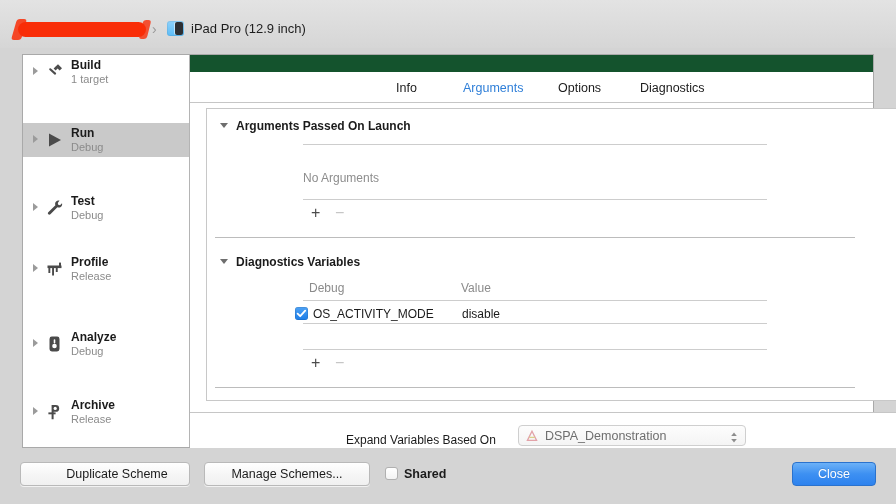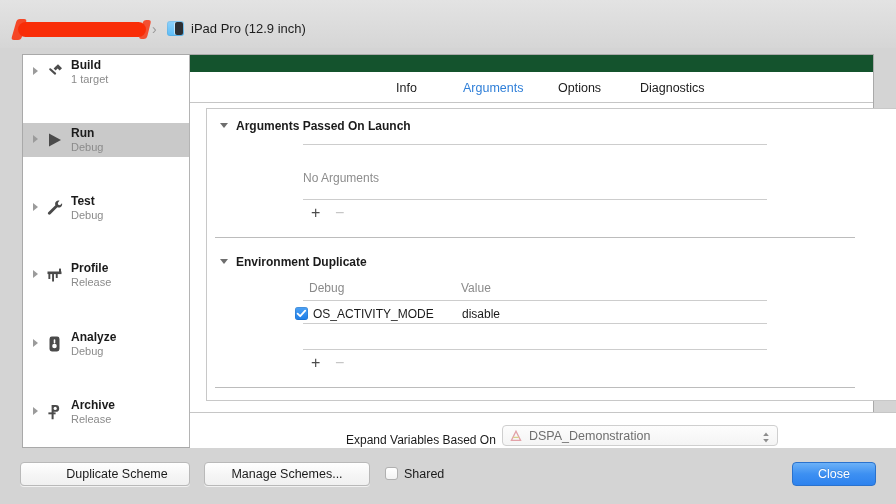--- a/index.html
+++ b/index.html
@@ -238,22 +238,22 @@
     box-sizing: border-box;
   }
   #expand-label {
     position: absolute;
     left: 156px; top: 19px;
     font-size: 12px; color: #1b1b1b;
     line-height: 16px;
   }
   #expand-popup {
     position: absolute;
-    left: 312px; top: 12px;
-    width: 276px; height: 21px;
+    left: 328px; top: 12px;
+    width: 228px; height: 21px;
     background: linear-gradient(to bottom, #fdfdfd 0%, #f4f4f4 100%);
     border: 1px solid #cfcfcf;
     border-radius: 4px;
     box-sizing: border-box;
   }
   #expand-popup .proj-icon {
     position: absolute;
     left: 6px; top: 3px;
     width: 14px; height: 14px;
   }
@@ -296,20 +296,21 @@
     background: linear-gradient(to bottom, #ffffff 0%, #f3f3f3 100%);
     border: 1px solid #b0b0b0;
     border-radius: 3px;
     box-sizing: border-box;
   }
   #shared-label {
     position: absolute;
     left: 404px; top: 466px;
     font-size: 12.5px; color: #1b1b1b;
     line-height: 16px;
+    font-weight: bold;
   }
   #btn-close {
     position: absolute;
     left: 792px; top: 462px; width: 84px; height: 24px;
     background: linear-gradient(to bottom, #6cb1f7 0%, #3d90f2 50%, #2d82ee 100%);
     border: 1px solid #2a72cd;
     border-radius: 4px;
     box-sizing: border-box;
     color: #ffffff;
     font-size: 12.5px;
@@ -361,21 +362,21 @@
       <span class="tri"></span>
       <span class="ico">
         <svg width="19" height="20" viewBox="0 0 19 20">
           <path d="M14.5 2.6c-2.2-.7-4.4.9-4.4 3.1 0 .6.1 1 .3 1.5L3.3 14.2c-.6.6-.6 1.5 0 2.1.6.6 1.5.6 2.1 0l7-7c.5.2.9.3 1.5.3 2.2 0 3.8-2.2 3.1-4.4l-2 2-1.8-.4-.4-1.8z" fill="#4a4a4a"></path>
         </svg>
       </span>
       <span class="title">Test</span>
       <span class="sub">Debug</span>
     </div>
 
-    <div class="side-row" style="top:101px">
+    <div class="side-row" style="top:95px">
       <span class="tri"></span>
       <span class="ico">
         <svg width="19" height="20" viewBox="0 0 19 20">
           <rect x="2.5" y="6.5" width="14" height="2.6" fill="#4a4a4a"></rect>
           <rect x="3.4" y="9" width="1.9" height="5" fill="#4a4a4a"></rect>
           <rect x="7.1" y="9" width="1.9" height="7.5" fill="#4a4a4a"></rect>
           <rect x="10.8" y="9" width="1.9" height="4" fill="#4a4a4a"></rect>
           <rect x="14" y="3.6" width="2" height="5" fill="#4a4a4a"></rect>
         </svg>
       </span>
@@ -430,21 +431,21 @@
       <div class="empty-label" style="left:96px; top:62px; width:464px;">No Arguments</div>
       <div class="hrule" style="left:96px; top:90px; width:464px;"></div>
 
       <div class="plusminus" style="left:104px; top:96px;">+</div>
       <div class="plusminus disabled" style="left:128px; top:96px;">−</div>
 
       <div class="hrule dark" style="left:8px; top:128px; width:640px;"></div>
 
       <div class="section-head" style="left:29px; top:146px;">
         <span class="dtri"></span>
-        <span>Environment Duplicate</span>
+        <span>Diagnostics Variables</span>
       </div>
 
       <div class="col-head" style="left:102px; top:172px;">Debug</div>
       <div class="col-head" style="left:254px; top:172px;">Value</div>
 
       <div class="hrule" style="left:96px; top:191px; width:464px;"></div>
 
       <div>
         <span class="row-check" style="left:88px; top:198px;">
           <svg width="11" height="11" viewBox="0 0 11 11">

